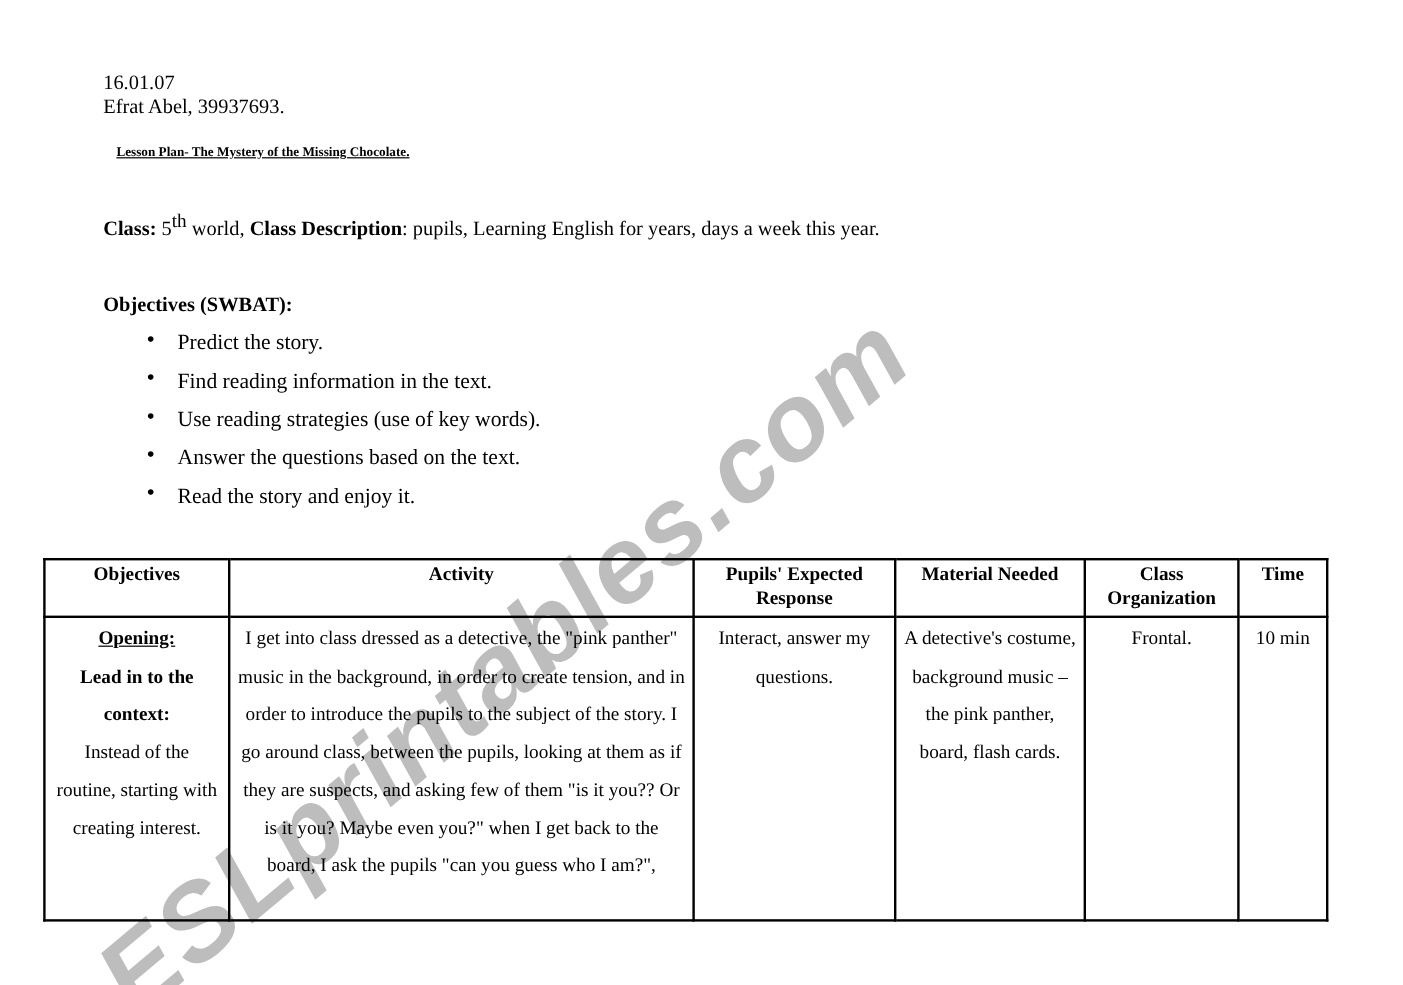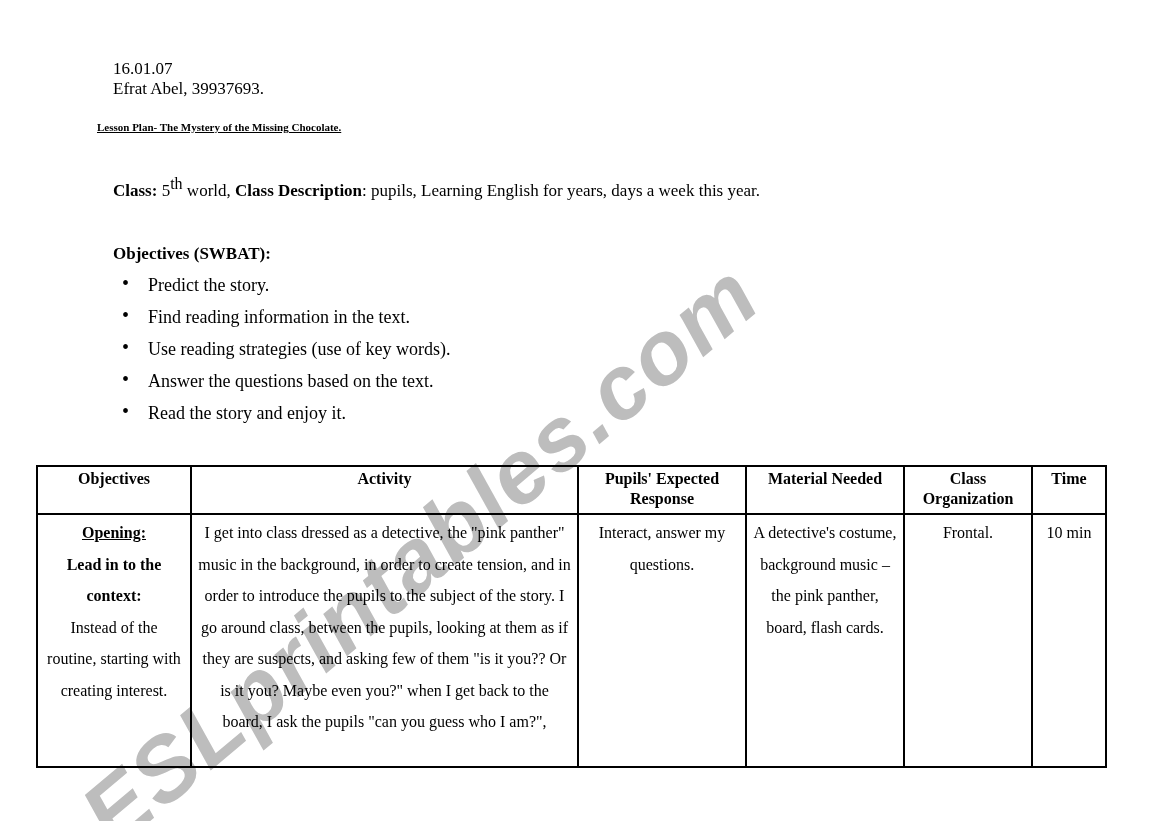--- a/index.html
+++ b/index.html
@@ -23,21 +23,21 @@
     font-size: 90px;
     letter-spacing: 2px;
     color: #bdbdbd;
     white-space: nowrap;
     z-index: 0;
     user-select: none;
   }
   .content { position: absolute; inset: 0; z-index: 1; }
   .line {
     position: absolute;
-    left: 113px;
+    left: 86px;
     font-size: 17px;
     line-height: 20px;
     white-space: nowrap;
   }
   .date-line   { top: 59px; }
   .author-line { top: 79px; }
   .doc-title {
     position: absolute;
     left: 97px;
     top: 121px;

